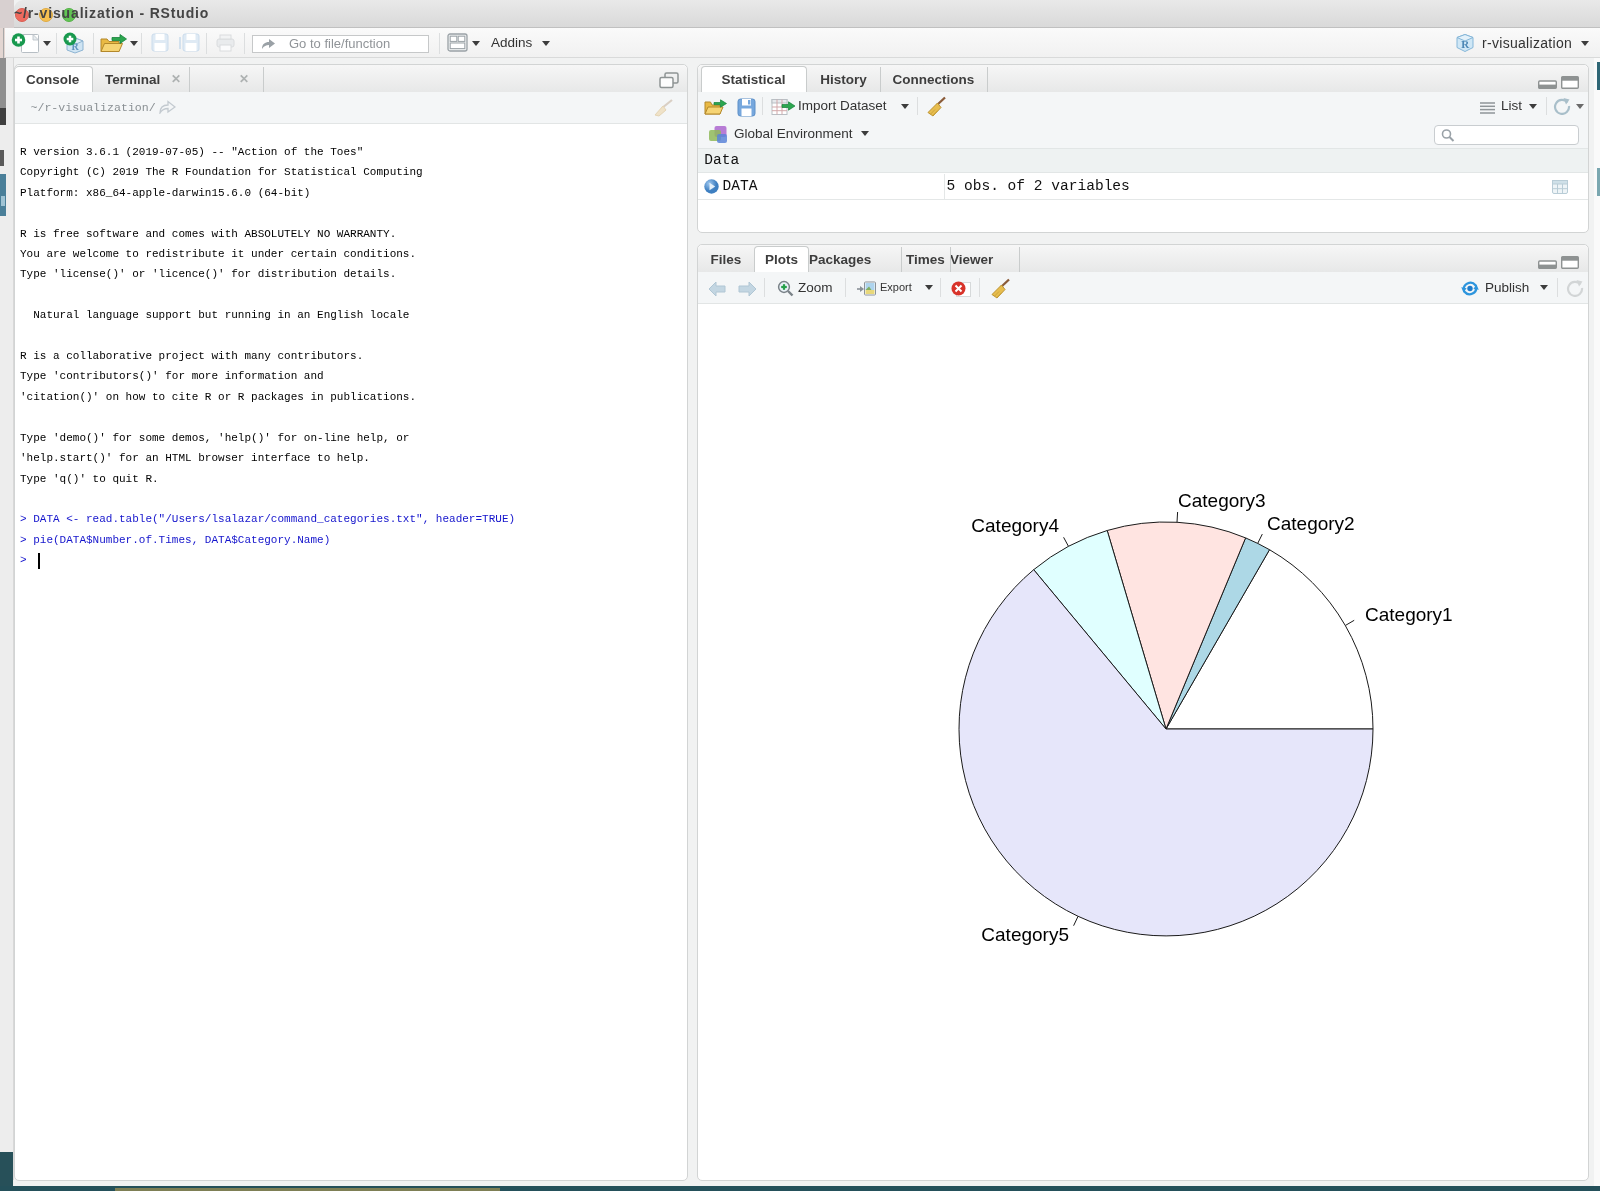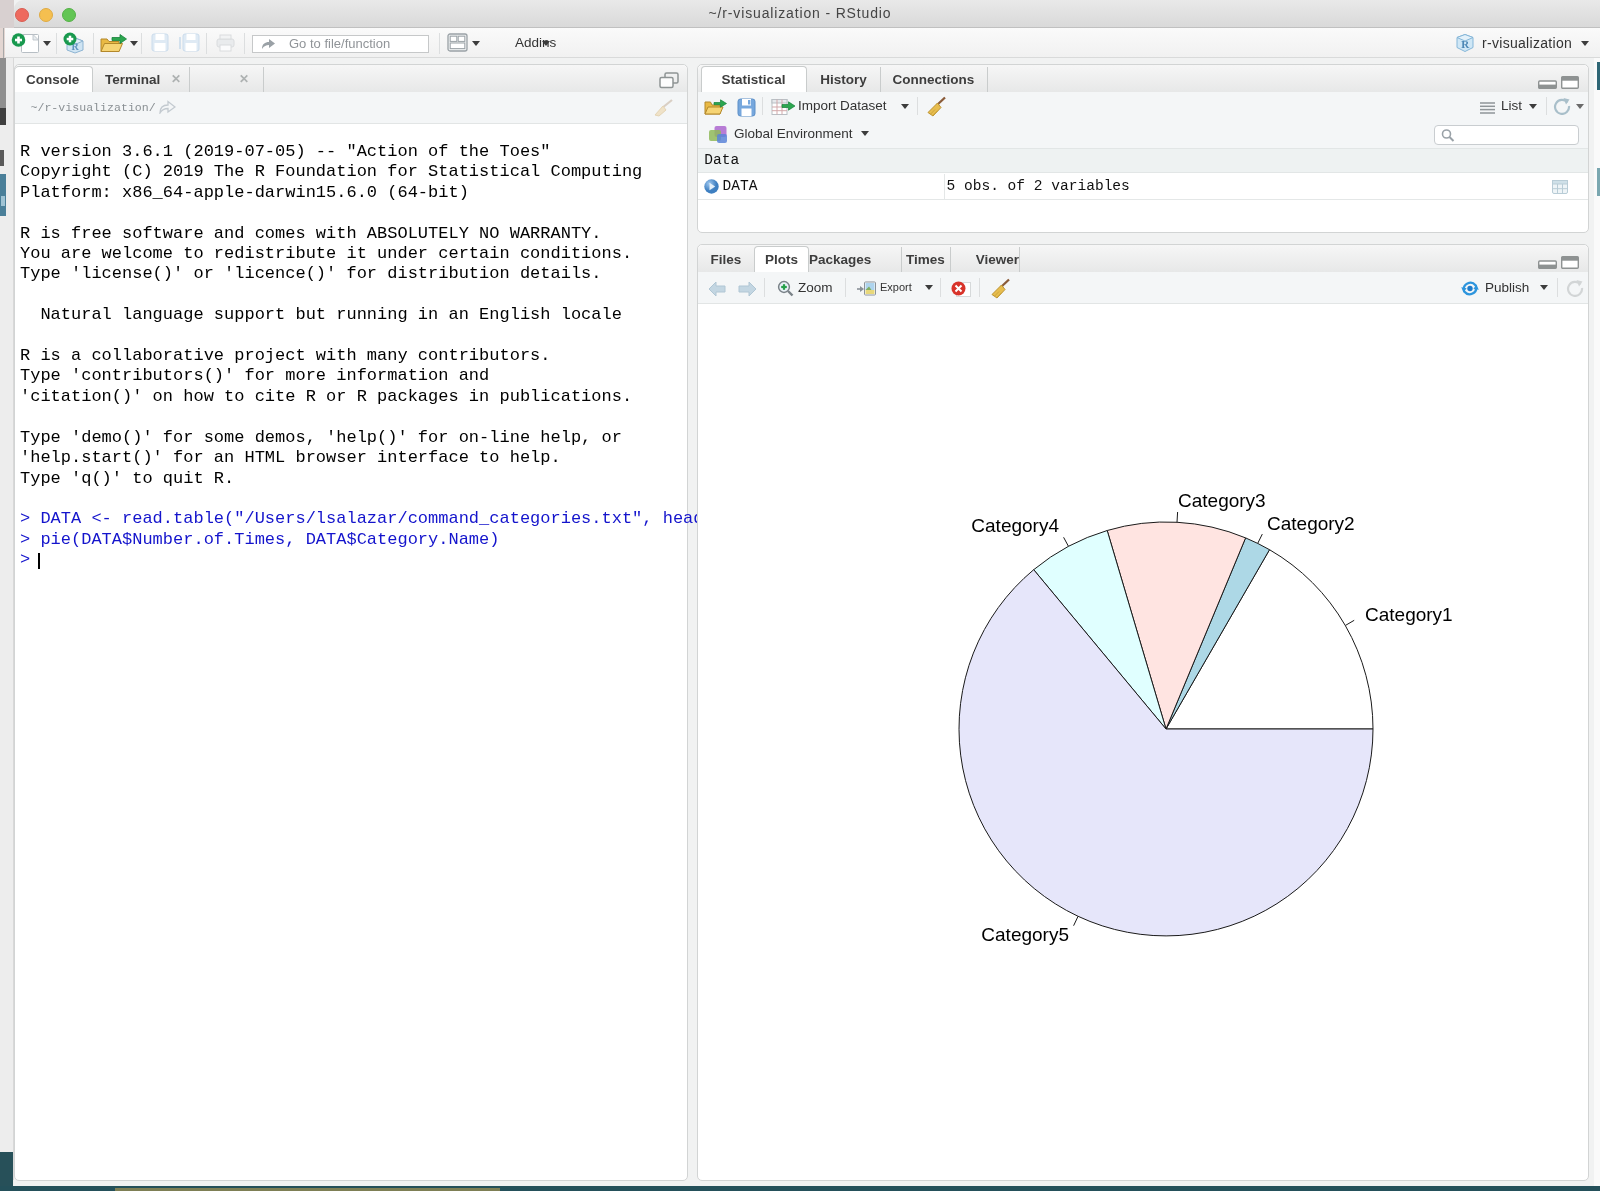--- a/index.html
+++ b/index.html
@@ -43,22 +43,22 @@
 
 <div class="abs" style="left:0;top:1186px;width:1600px;height:5px;background:#24505a;"></div>
 <div class="abs" style="left:115px;top:1187.5px;width:385px;height:3.5px;background:#7e7f55;"></div>
 
 <div class="abs" id="titlebar" style="left:14px;top:0;width:1586px;height:28px;
      background:linear-gradient(#e9e9e9,#d9d9d9);border-bottom:1px solid #c0c0c0;
      border-radius:9px 0 0 0;box-sizing:border-box;">
   <div class="abs" style="left:0.75px;top:7.5px;width:14px;height:14px;border-radius:50%;background:#ee6a5e;border:0.5px solid #d85f54;box-sizing:border-box;"></div>
   <div class="abs" style="left:24.5px;top:7.5px;width:14px;height:14px;border-radius:50%;background:#f5bf50;border:0.5px solid #dfab44;box-sizing:border-box;"></div>
   <div class="abs" style="left:48.25px;top:7.5px;width:14px;height:14px;border-radius:50%;background:#62c554;border:0.5px solid #55b148;box-sizing:border-box;"></div>
-  <div class="abs" style="left:0;top:0;width:1572px;height:27px;line-height:27px;text-align:center;
-       font-size:14px;font-weight:400;letter-spacing:0.85px;color:#454545;">~/r-visualization - RStudio</div>
+  <div class="abs" style="left:0;top:0;width:1572px;height:27px;line-height:27px;text-align:left;
+       font-size:14px;font-weight:700;letter-spacing:0.85px;color:#454545;">~/r-visualization - RStudio</div>
 </div>
 
 <div class="abs" id="toolbar" style="left:5px;top:28px;width:1595px;height:30px;
      background:linear-gradient(#fafafa,#f1f1f1);border-bottom:1px solid #d9dada;box-sizing:border-box;">
 
   <svg class="abs" style="left:6px;top:4px;" width="28" height="23" viewBox="0 0 28 23">
     <rect x="10.5" y="2.5" width="17" height="18" rx="1" fill="#fff" stroke="#b7bec4"></rect>
     <path d="M22 2.5 L27.5 8 L22 8 Z" fill="#e8edf0" stroke="#b7bec4" stroke-width="0.8"></path>
     <circle cx="7.5" cy="8" r="6.8" fill="#18994e"></circle>
     <rect x="4" y="6.7" width="7" height="2.6" fill="#fff"></rect>
@@ -114,21 +114,21 @@
   </div>
   <div class="vline" style="left:434px;top:5px;height:21px;background:#dcdedf;"></div>
 
   <svg class="abs" style="left:442px;top:5px;" width="21" height="19" viewBox="0 0 21 19">
     <rect x="1" y="1" width="19" height="17" rx="2" fill="#eef0f1" stroke="#9aa1a6" stroke-width="1.3"></rect>
     <rect x="3.2" y="3.2" width="6.6" height="5.2" fill="#fff" stroke="#9aa1a6"></rect>
     <rect x="11.2" y="3.2" width="6.6" height="5.2" fill="#fff" stroke="#9aa1a6"></rect>
     <rect x="3.2" y="10" width="14.6" height="5.6" fill="#fff" stroke="#9aa1a6"></rect>
   </svg>
   <div class="darr" style="left:467px;top:13px;"></div>
-  <div class="abs" style="left:510px;top:7px;font-size:13.5px;font-weight:500;color:#333;">Addins</div>
+  <div class="abs" style="left:486px;top:7px;font-size:13.5px;font-weight:500;color:#333;">Addins</div>
   <div class="darr" style="left:537px;top:13px;"></div>
 
   <svg class="abs" style="left:1450px;top:5px;" width="20" height="20" viewBox="0 0 20 20">
     <path d="M10 1.5 L18 4.5 L18 14.5 L10 18.5 L2 14.5 L2 4.5 Z" fill="#cfe7f6" stroke="#85b6d8"></path>
     <path d="M10 1.5 L18 4.5 L10 8 L2 4.5 Z" fill="#e3f1fa" stroke="#85b6d8"></path>
     <text x="10.2" y="15" font-family="Liberation Serif,serif" font-size="11" font-weight="700" fill="#4c87b5" text-anchor="middle">R</text>
   </svg>
   <div class="abs" style="left:1477px;top:6.5px;font-size:14px;letter-spacing:0.3px;color:#333;">r-visualization</div>
   <div class="darr" style="left:1576px;top:13px;"></div>
 </div>
@@ -152,21 +152,21 @@
   <div class="striprow" style="left:0;top:27px;width:672px;height:31px;"></div>
   <div class="abs mono" style="left:15.5px;top:27px;height:31px;line-height:31px;font-size:11.6px;color:#8a9094;">~/r-visualization/</div>
   <svg class="abs" style="left:144px;top:35px;" width="17" height="14" viewBox="0 0 17 14">
     <path d="M1 13 C1 7 5 5 9 5 L9 1.5 L16 7 L9 12 L9 8.5 C6 8.5 3 9.5 1 13 Z" fill="none" stroke="#c3cad0" stroke-width="1.3"></path>
   </svg>
   <svg class="abs" style="left:638px;top:33px;" width="22" height="20" viewBox="0 0 22 20">
     <path d="M19 2 L9 10" stroke="#d9cfc4" stroke-width="2.2"></path>
     <path d="M10 8 L13 12 L6 18 L2 17 Z" fill="#efe2c8" stroke="#e4d4b4"></path>
   </svg>
 
-  <pre class="abs mono" style="left:5px;top:77px;font-size:17px;line-height:20.4px;color:#010101;">R version 3.6.1 (2019-07-05) -- "Action of the Toes"
+  <pre class="abs mono" style="left:5px;top:77px;font-size:11px;line-height:20.4px;color:#010101;">R version 3.6.1 (2019-07-05) -- "Action of the Toes"
 Copyright (C) 2019 The R Foundation for Statistical Computing
 Platform: x86_64-apple-darwin15.6.0 (64-bit)
 
 R is free software and comes with ABSOLUTELY NO WARRANTY.
 You are welcome to redistribute it under certain conditions.
 Type 'license()' or 'licence()' for distribution details.
 
   Natural language support but running in an English locale
 
 R is a collaborative project with many contributors.
@@ -290,21 +290,21 @@
   </svg>
 </div>
 
 <div class="pane" id="plots-pane" style="left:697px;top:244px;width:892px;height:937px;box-sizing:border-box;">
   <div class="tabbar" style="left:0;top:0;width:890px;height:27px;"></div>
   <div class="abs tabtext" style="left:0px;top:7px;width:56px;text-align:center;">Files</div>
   <div class="activetab" style="left:56px;top:1px;width:55px;height:26px;box-sizing:border-box;"></div>
   <div class="abs tabtext" style="left:56px;top:7px;width:55px;text-align:center;">Plots</div>
   <div class="abs tabtext" style="left:111px;top:7px;width:92px;text-align:left;">Packages</div>
   <div class="abs tabtext" style="left:203px;top:7px;width:49px;text-align:center;">Times</div>
-  <div class="abs tabtext" style="left:252px;top:7px;width:69px;text-align:right;">Viewer</div>
+  <div class="abs tabtext" style="left:252px;top:7px;width:69px;text-align:left;">Viewer</div>
   <div class="vline" style="left:203px;top:2px;height:25px;"></div>
   <div class="vline" style="left:251.7px;top:2px;height:25px;"></div>
   <div class="vline" style="left:321px;top:2px;height:25px;"></div>
 
   <svg class="abs" style="left:840px;top:11px;" width="19" height="13" viewBox="0 0 19 13">
     <rect x="0.7" y="5" width="17.6" height="7.3" rx="1" fill="#fff" stroke="#8e9292" stroke-width="1.4"></rect>
     <rect x="0.7" y="8.6" width="17.6" height="3.7" fill="#8e9292"></rect>
   </svg>
   <svg class="abs" style="left:863px;top:11px;" width="18" height="13" viewBox="0 0 18 13">
     <rect x="0.7" y="0.7" width="16.6" height="11.6" rx="1" fill="#fff" stroke="#8e9292" stroke-width="1.4"></rect>

